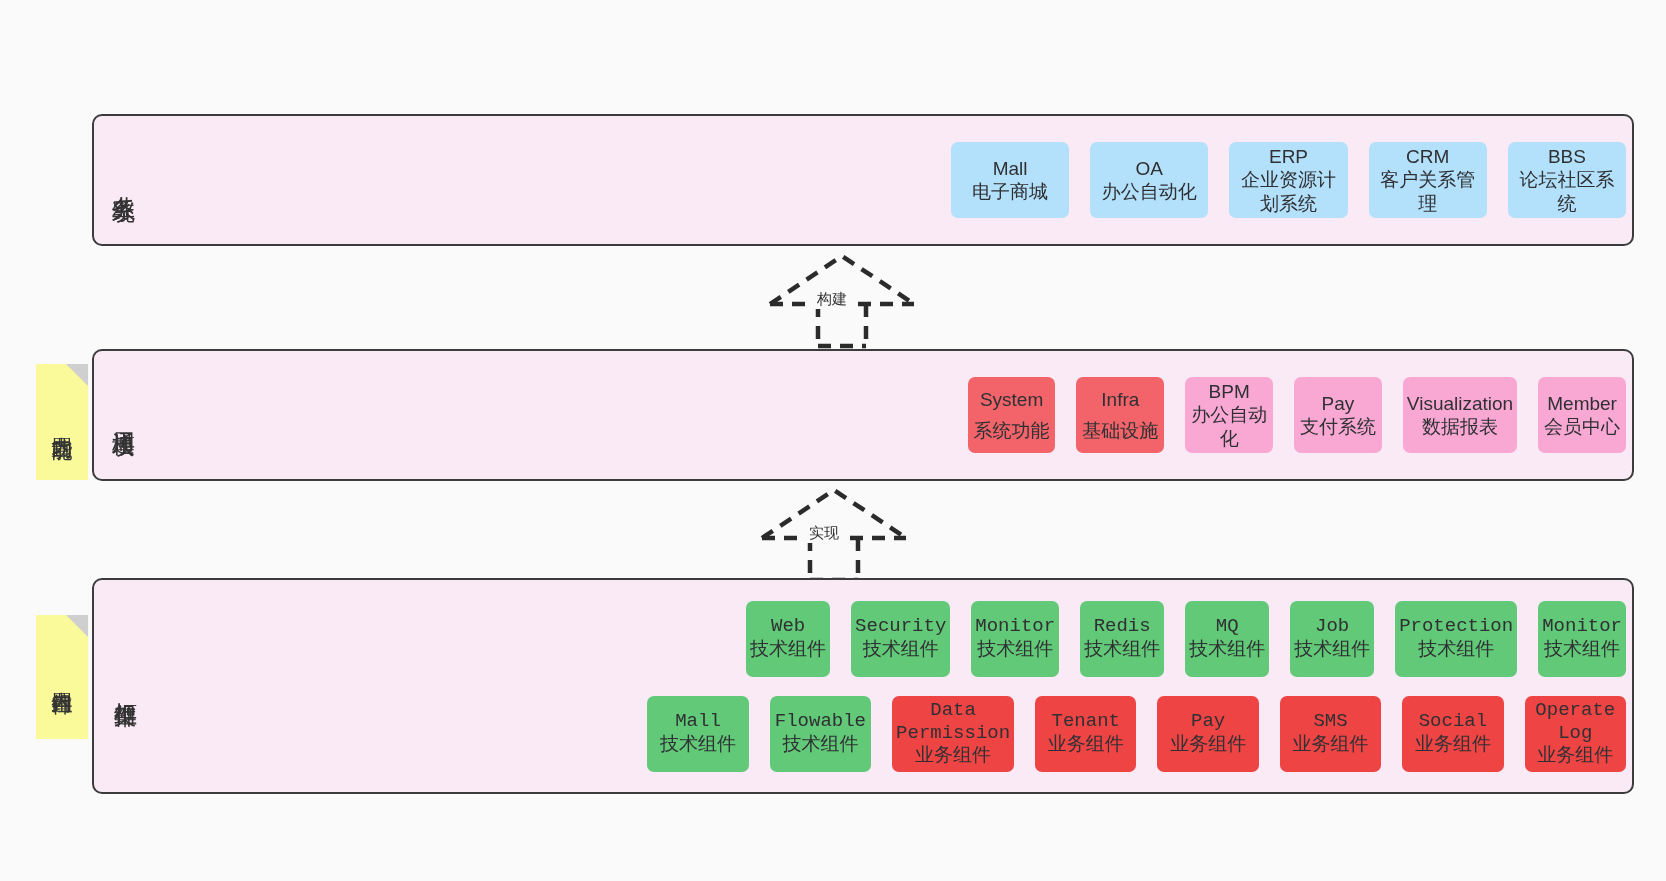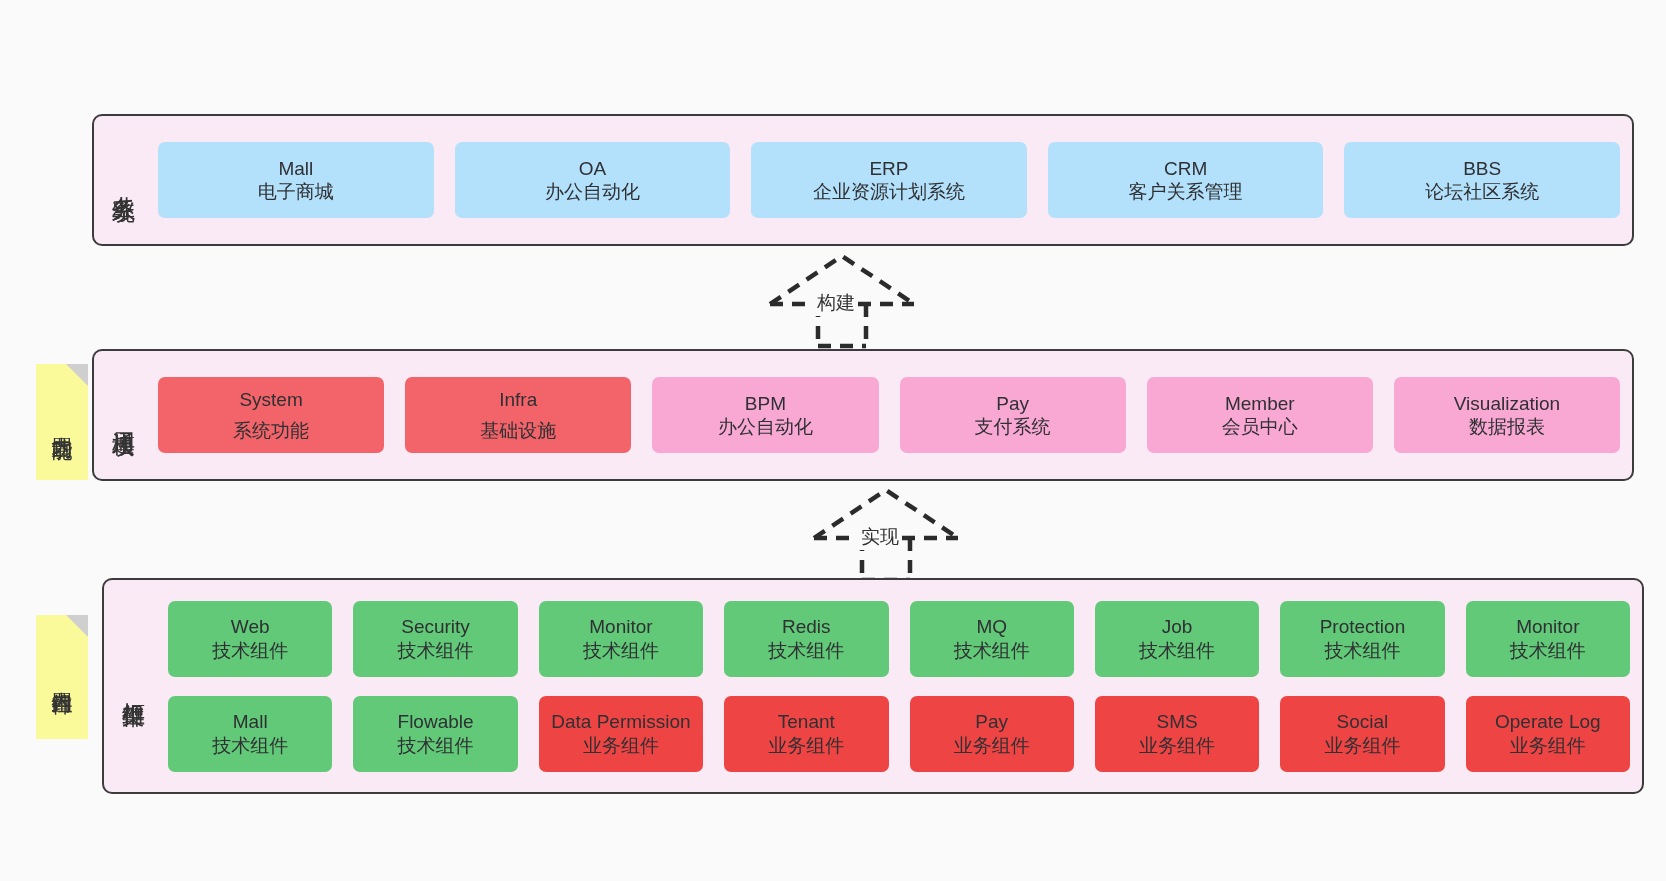--- a/index.html
+++ b/index.html
@@ -47,21 +47,22 @@
     white-space: nowrap;
     user-select: none;
   }
 
   .layer-body {
     flex: 1 1 auto;
     display: flex;
     flex-direction: column;
     justify-content: center;
     gap: 19px;
-    padding: 0 12px 0 6px;
+    padding: 0 6px 0 6px;
+    align-items: flex-end;
   }
 
   .row {
     display: flex;
     gap: 21px;
   }
 
   .cell {
     flex: 1 1 0;
     box-sizing: border-box;
@@ -83,21 +84,21 @@
   
   .c-blue        { background: #b3e0fb; }
   .c-red         { background: #f2646a; gap: 8px; }
   .c-pink        { background: #f9a8d4; }
   .c-green       { background: #61c977; }
   .c-lightgreen  { background: #ef4444; }
 
   
   #layer-business { left: 92px;  top: 114px; width: 1542px; height: 132px; }
   #layer-modules  { left: 92px;  top: 349px; width: 1542px; height: 132px; }
-  #layer-frame    { left: 102px;  top: 578px; width: 1542px; height: 216px; }
+  #layer-frame    { left: 92px;  top: 578px; width: 1542px; height: 216px; font-family: Liberation Mono, monospace; }
 
   
   .sticky {
     position: absolute;
     width: 52px;
     background: #fafa9a;
     color: #333333;
     font-size: 21px;
     line-height: 1.14;
     letter-spacing: 1px;
@@ -121,29 +122,29 @@
     border-color: transparent #cfcfcf transparent transparent;
   }
   #sticky-modules { left: 36px; top: 364px; height: 116px; }
   #sticky-frame   { left: 36px; top: 615px; height: 124px; }
 
   
   .connector { position: absolute; }
   .connector svg { display: block; overflow: visible; }
   .connector-label {
     position: absolute;
-    font-size: 19px;
+    font-size: 15px;
     color: #333333;
     background: #fafafa;
     padding: 0 3px;
     white-space: nowrap;
     user-select: none;
   }
   #connector-build   { left: 752px; top: 250px; width: 180px; height: 100px; }
-  #connector-realize { left: 796px; top: 484px; width: 180px; height: 100px; }
+  #connector-realize { left: 744px; top: 484px; width: 180px; height: 100px; }
   #connector-build .connector-label   { left: 62px; top: 40px; }
   #connector-realize .connector-label { left: 62px; top: 40px; }
 </style>
 </head>
 <body>
 
 <div id="canvas">
 
   <div class="layer" id="layer-business">
     <div class="layer-title">业务系统</div>
@@ -202,26 +203,26 @@
           </div>
           <div class="cell c-pink">
             <span class="t1">BPM</span>
             <span class="t2">办公自动化</span>
           </div>
           <div class="cell c-pink">
             <span class="t1">Pay</span>
             <span class="t2">支付系统</span>
           </div>
           <div class="cell c-pink">
+            <span class="t1">Visualization</span>
+            <span class="t2">数据报表</span>
+          </div>
+          <div class="cell c-pink">
             <span class="t1">Member</span>
             <span class="t2">会员中心</span>
-          </div>
-          <div class="cell c-pink">
-            <span class="t1">Visualization</span>
-            <span class="t2">数据报表</span>
           </div>
         </div>
     </div>
   </div>
 
   <div class="connector" id="connector-realize">
     <svg width="180" height="100" viewBox="0 0 180 100" aria-hidden="true">
       <path d="M 18 54 L 90 6 L 162 54" fill="#fafafa" stroke="#2b2b2b" stroke-width="4.5" stroke-dasharray="13 9" stroke-linecap="butt"></path>
       <path d="M 18 54 L 162 54" stroke="#2b2b2b" stroke-width="4.5" stroke-dasharray="13 9" fill="none"></path>
       <path d="M 66 54 L 66 96 M 114 54 L 114 96 M 66 96 L 114 96" stroke="#2b2b2b" stroke-width="4.5" stroke-dasharray="13 9" fill="none"></path>

